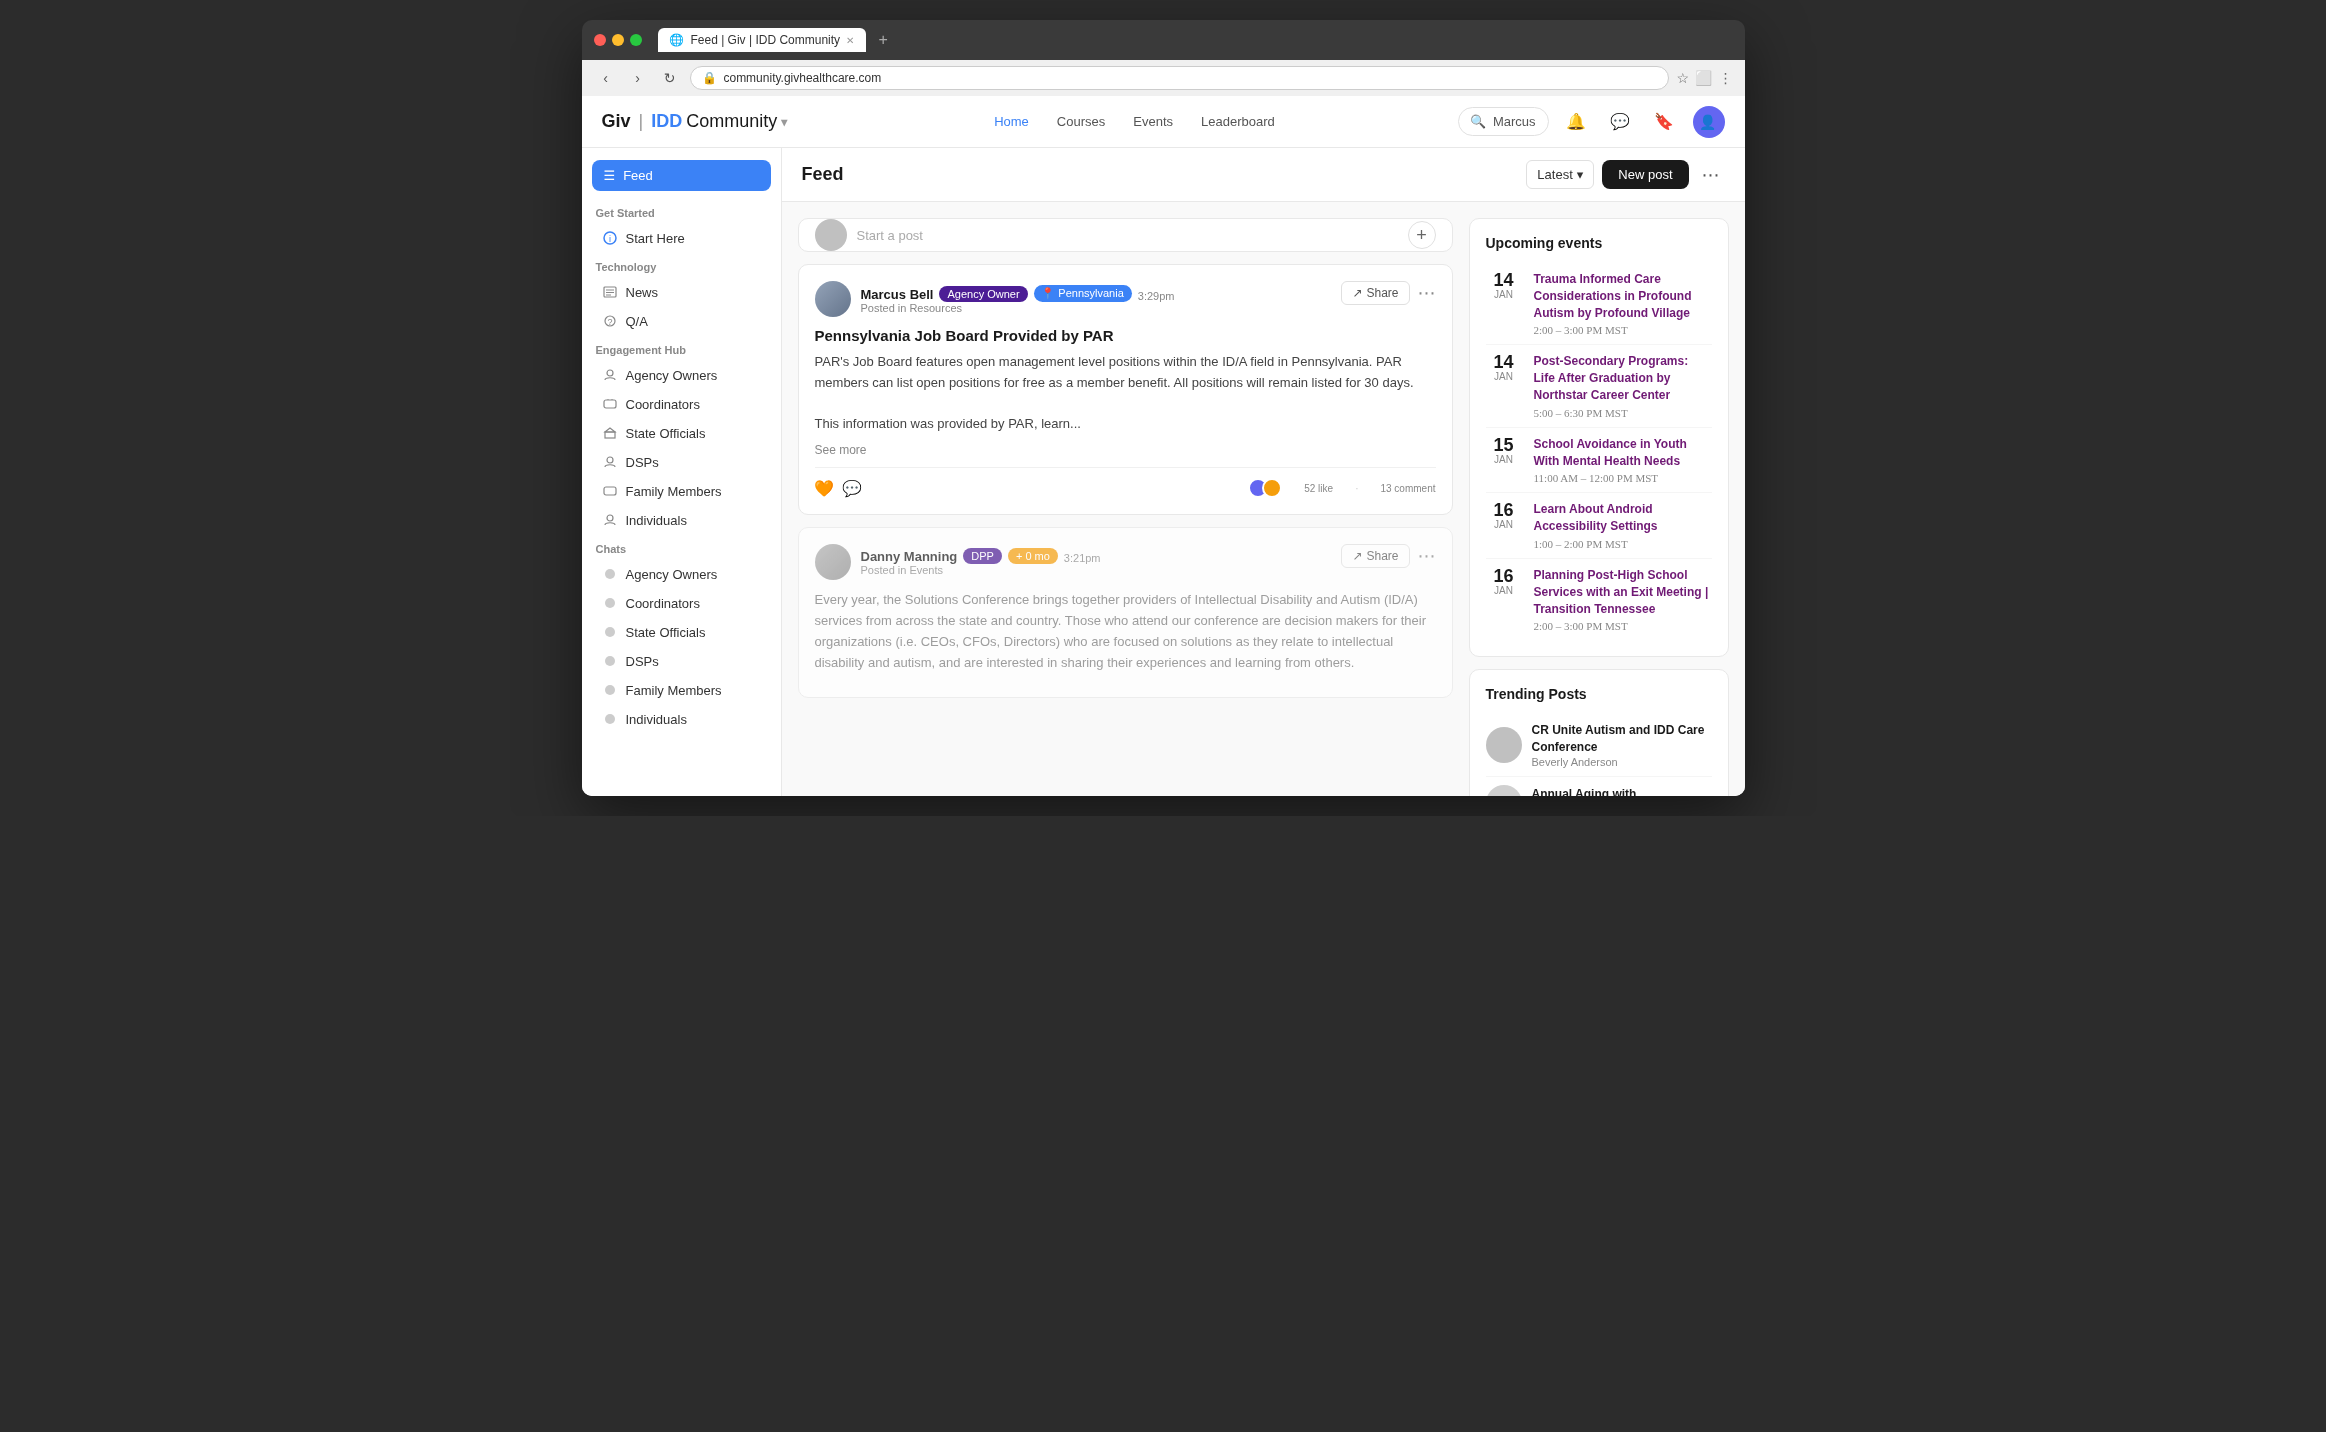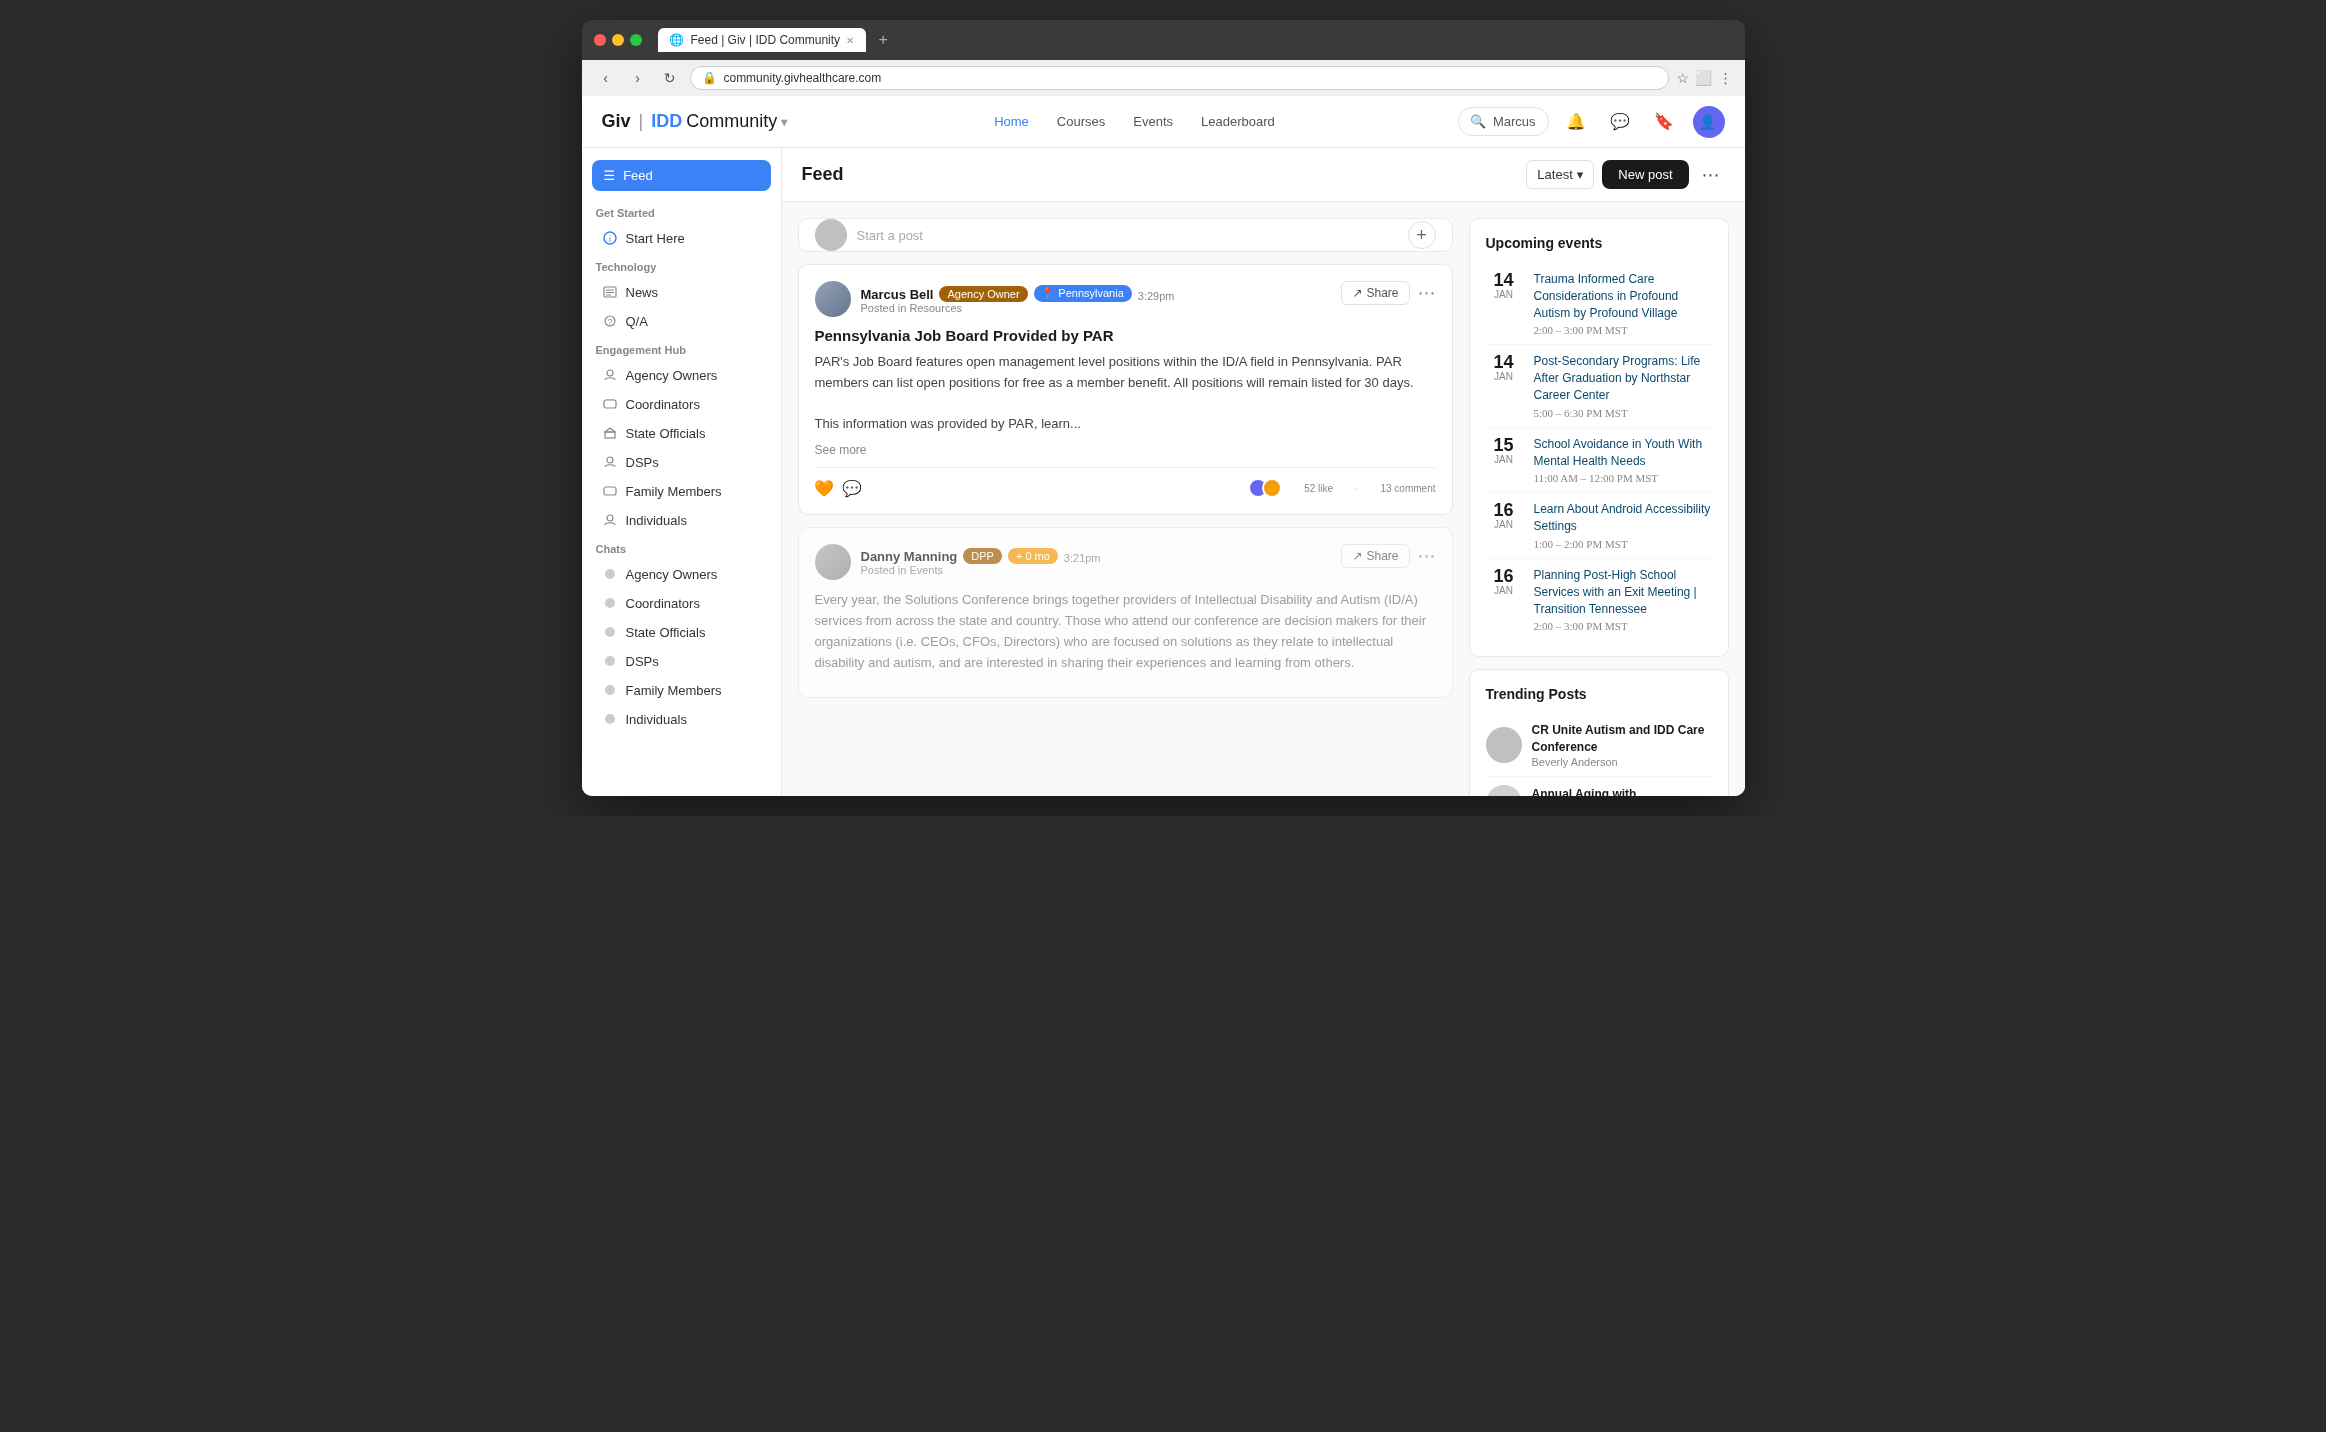--- a/index.html
+++ b/index.html
@@ -302,21 +302,21 @@
     }
     .post-author-name { font-size: 13px; font-weight: 600; color: #1a1a1a; }
     .post-meta { display: flex; align-items: flex-end; gap: 6px; font-size: 11px; color: #888; }
     .post-badge {
       display: inline-block;
       padding: 2px 8px;
       border-radius: 10px;
       font-size: 11px;
       font-weight: 500;
     }
-    .badge-owner { background: #a16207; color: white; }
+    .badge-owner { background: #4c1d95; color: white; }
     .badge-state { background: #3b82f6; color: white; display: flex; align-items: center; gap: 3px; }
     .post-actions { display: flex; gap: 8px; align-items: center; }
     .post-action-btn {
       display: flex; align-items: center; gap: 4px;
       padding: 4px 10px;
       border: 1px solid #e0e0e0;
       border-radius: 6px;
       background: white;
       font-size: 12px;
       color: #555;
@@ -404,22 +404,22 @@
       line-height: 1;
     }
     .event-date-month {
       font-size: 10px;
       color: #888;
       text-transform: uppercase;
     }
     .event-info { flex: 1; }
     .event-title {
       font-size: 12px;
-      font-weight: 400;
-      color: #0c4a6e;
+      font-weight: 700;
+      color: #701a75;
       line-height: 1.4;
       margin-bottom: 3px;
     }
     .event-time {
       font-size: 11px;
       color: #888;
       font-family: Liberation Serif, serif;
     }
 
     .trending-panel {

